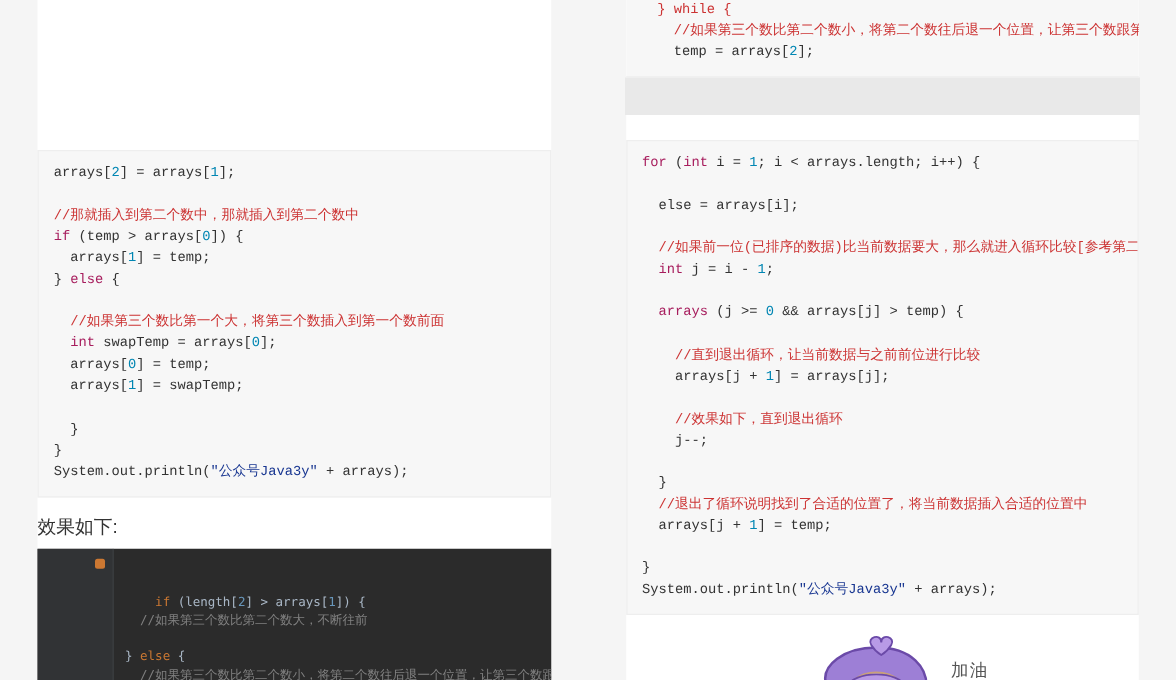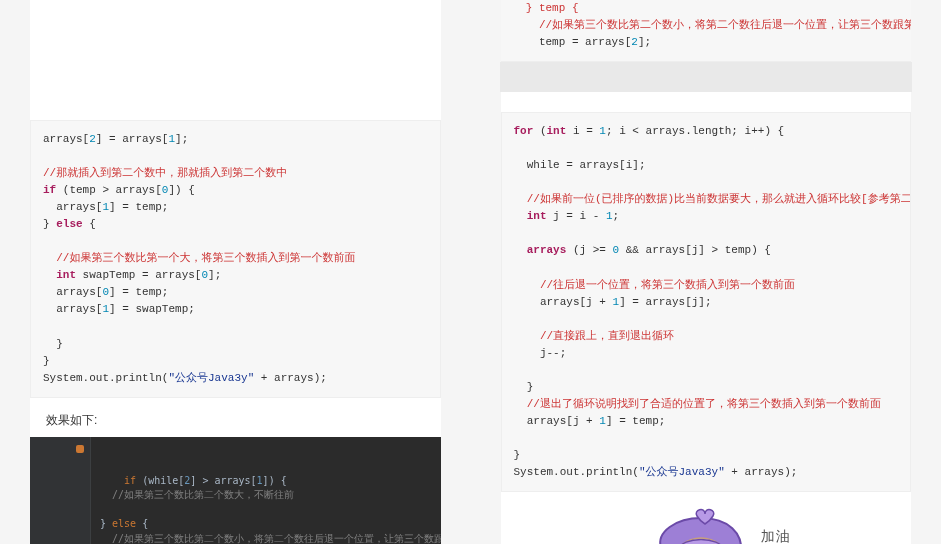--- a/index.html
+++ b/index.html
@@ -25,29 +25,29 @@
     background: #f7f7f7;
     border: 1px solid #eee;
     padding: 10px 12px;
     font-family: Consolas, Monaco, "Courier New", monospace;
     font-size: 11px;
     line-height: 1.55;
     white-space: pre;
     overflow: hidden;
     color: #333;
   }
-  .code-box .kw { color: #a71d5d; font-weight: bold; }      
+  .code-box .kw { color: #a71d5d; font-weight: normal; }      
   .code-box .num { color: #0086b3; }
   .code-box .str { color: #183691; }
   .code-box .cm-r { color: #cc3333; }
 
   .caption {
-    font-size: 12px;
+    font-size: 15px;
     color: #333;
-    margin: 14px 0 8px 16px;
+    margin: 14px 0 8px 0;
   }
 
   .dark-code {
     background: #2b2b2b;
     color: #bbb;
     font-family: Consolas, Monaco, monospace;
     font-size: 10px;
     line-height: 1.45;
     padding: 8px 14px 14px 70px;
     white-space: pre;
@@ -119,64 +119,64 @@
 <span>  arrays[<span class="num">1</span>] = swapTemp;</span>
 <span></span>
 <span>  }</span>
 <span>}</span>
 <span>System.out.println(<span class="str">"公众号Java3y"</span> + arrays);</span></div>
 
     <div class="caption">效果如下:</div>
 
     <div class="dark-code" id="dark-code">
       <span class="gut-icon"></span>
-    <span class="d-kw">if <span class="d-id">(while[</span><span class="d-num">2</span><span class="d-id">] &gt; arrays[</span><span class="d-num">1</span><span class="d-id">]) {</span></span>
+    <span class="d-kw">if <span class="d-id">(length[</span><span class="d-num">2</span><span class="d-id">] &gt; arrays[</span><span class="d-num">1</span><span class="d-id">]) {</span></span>
 <span class="d-cm">  //如果第三个数比第二个数大，不断往前</span>
 <span></span>
 <span class="d-id">} <span class="d-kw">else</span> {</span>
 <span class="d-cm">  //如果第三个数比第二个数小，将第二个数往后退一个位置，让第三个数跟第一个数比</span>
 
 
 <span></span>
 
 
 
 
 <span></span>
 
 
 
 </div>
   </div>
 
   <div class="col">
 
-    <div class="code-box" style="border-top:none; border-left:none; border-right:none; margin-bottom:0; padding-top:0;" id="right-top-code"><span class="cm-r">  } temp {</span>
+    <div class="code-box" style="border-top:none; border-left:none; border-right:none; margin-bottom:0; padding-top:0;" id="right-top-code"><span class="cm-r">  } while {</span>
 <span class="cm-r">    //如果第三个数比第二个数小，将第二个数往后退一个位置，让第三个数跟第一个数比</span>
 <span>    temp = arrays[<span class="num">2</span>];</span></div>
 
     <div style="height:30px; background:#e9e9e9; margin:0 -1px 20px -1px"></div>
 
     <div class="code-box" id="right-main-code"><span><span class="kw">for</span> (<span class="kw">int</span> i = <span class="num">1</span>; i &lt; arrays.length; i++) {</span>
 <span></span>
-<span>  while = arrays[i];</span>
+<span>  else = arrays[i];</span>
 <span></span>
 <span class="cm-r">  //如果前一位(已排序的数据)比当前数据要大，那么就进入循环比较[参考第二趟排序]</span>
 <span>  <span class="kw">int</span> j = i - <span class="num">1</span>;</span>
 <span></span>
 <span>  <span class="kw">arrays</span> (j &gt;= <span class="num">0</span> &amp;&amp; arrays[j] &gt; temp) {</span>
 <span></span>
-<span class="cm-r">    //往后退一个位置，将第三个数插入到第一个数前面</span>
+<span class="cm-r">    //直到退出循环，让当前数据与之前前位进行比较</span>
 <span>    arrays[j + <span class="num">1</span>] = arrays[j];</span>
 <span></span>
-<span class="cm-r">    //直接跟上，直到退出循环</span>
+<span class="cm-r">    //效果如下，直到退出循环</span>
 <span>    j--;</span>
 <span></span>
 <span>  }</span>
-<span class="cm-r">  //退出了循环说明找到了合适的位置了，将第三个数插入到第一个数前面</span>
+<span class="cm-r">  //退出了循环说明找到了合适的位置了，将当前数据插入合适的位置中</span>
 <span>  arrays[j + <span class="num">1</span>] = temp;</span>
 <span></span>
 <span>}</span>
 <span>System.out.println(<span class="str">"公众号Java3y"</span> + arrays);</span></div>
 
     <div class="illu-wrap">
       <div class="illu">
         <svg viewBox="0 0 170 120">
 
           <path d="M40 42 C35 26 55 12 80 12 C108 12 122 28 120 46 C122 66 116 90 104 104 C98 80 64 76 56 100 C46 86 40 62 40 42 Z" fill="#9d7fd6" stroke="#6b4aa8" stroke-width="2"></path>

